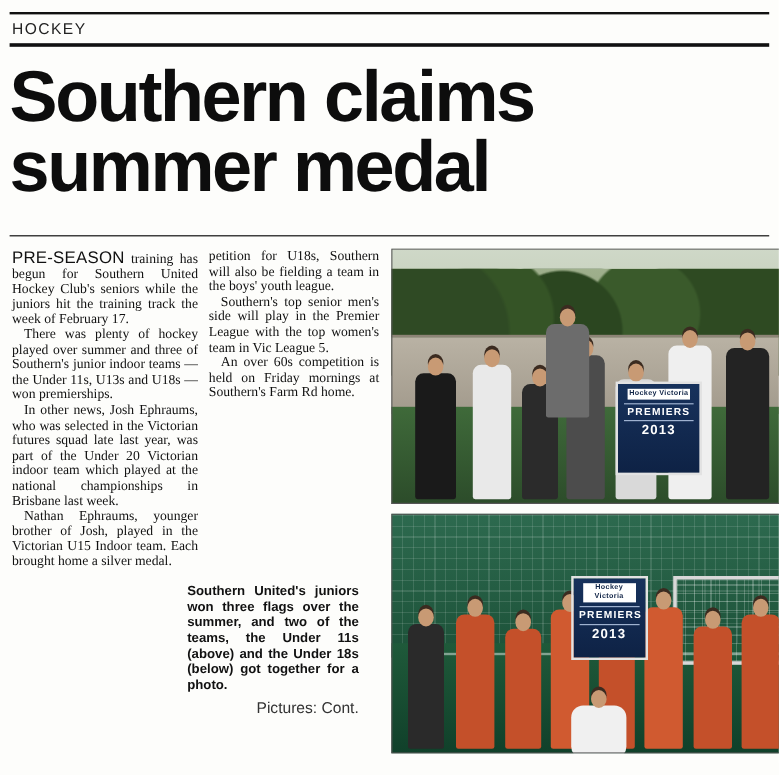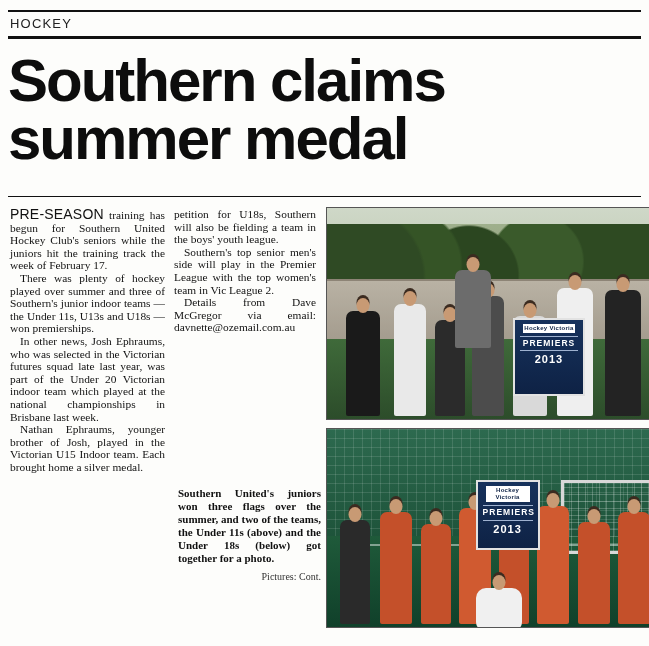--- a/index.html
+++ b/index.html
@@ -216,34 +216,34 @@
   .banner .b-year {
     font-size: 11px;
     font-weight: bold;
     letter-spacing: 1px;
     margin-top: 2px;
   }
 
   
   #caption {
     position: absolute;
-    left: 178px;
+    left: 156px;
     top: 487px;
     width: 143px;
-    font-family: Liberation Serif, serif;
+    font-family: Liberation Sans, sans-serif;
     font-weight: bold;
     font-size: 11px;
     line-height: 13px;
     text-align: justify;
     color: #111;
   }
   #caption .credit {
     display: block;
     margin-top: 5px;
-    font-size: 10px;
+    font-size: 13px;
     font-weight: normal;
     text-align: right;
     color: #333;
   }
 </style>
 </head>
 <body>
 
 <div class="page">
 
@@ -262,22 +262,22 @@
 
   <div class="col" id="col1">
     <p class="first"><span class="lead">PRE-SEASON</span> training has begun for Southern United Hockey Club's seniors while the juniors hit the training track the week of February 17.</p>
     <p>There was plenty of hockey played over summer and three of Southern's junior indoor teams — the Under 11s, U13s and U18s — won premierships.</p>
     <p>In other news, Josh Ephraums, who was selected in the Victorian futures squad late last year, was part of the Under 20 Victorian indoor team which played at the national championships in Brisbane last week.</p>
     <p>Nathan Ephraums, younger brother of Josh, played in the Victorian U15 Indoor team. Each brought home a silver medal.</p>
   </div>
 
   <div class="col" id="col2">
     <p class="first">petition for U18s, Southern will also be fielding a team in the boys' youth league.</p>
-    <p>Southern's top senior men's side will play in the Premier League with the top women's team in Vic League 2.</p>
-    <p>Details from Dave McGregor via email: davnette@ozemail.com.au</p>
+    <p>Southern's top senior men's side will play in the Premier League with the top women's team in Vic League 5.</p>
+    <p>An over 60s competition is held on Friday mornings at Southern's Farm Rd home.</p>
   </div>
 
   <div class="photo" id="photo-top">
     <div class="sky"></div>
     <div class="trees"></div>
     <div class="wall"></div>
     <div class="turf"></div>
 
     <div class="person" style="left:6%;width:34px;height:105px;background:#1a1a1a;">
         <span class="head"></span>

